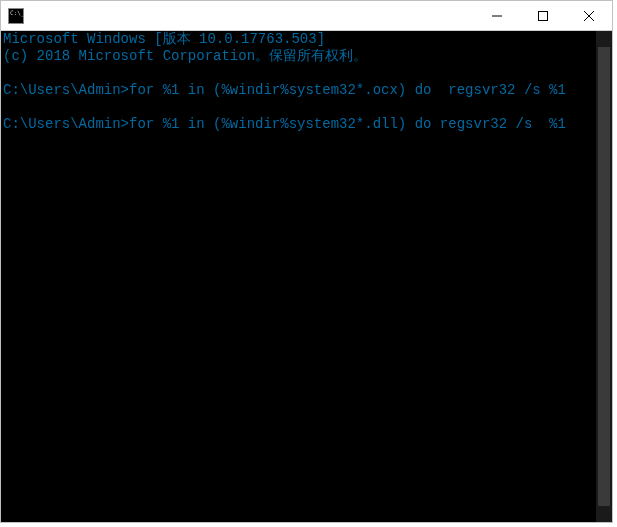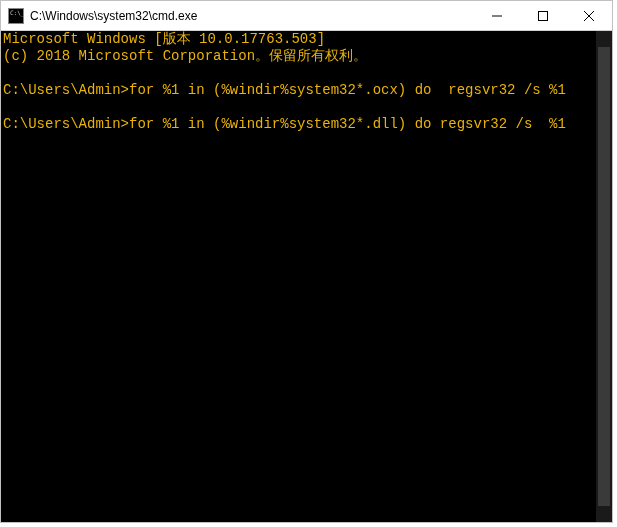--- a/index.html
+++ b/index.html
@@ -73,21 +73,21 @@
       color: #000000;
       background: transparent;
     }
     .win-btn svg {
       width: 10px;
       height: 10px;
     }
     .terminal {
       flex: 1 1 auto;
       background: #000000;
-      color: #eab308;
+      color: #0369a1;
       font-family: "NSimSun", "SimSun", Consolas, "Courier New", monospace;
       font-size: 14px;
       line-height: 17px;
       padding: 0 2px 20px 2px;
       overflow: hidden;
       position: relative;
     }
     .terminal-content {
       white-space: pre;
       word-break: break-all;
@@ -115,21 +115,20 @@
       height: 100%;
       background: #3a3a3a;
     }
   </style>
 </head>
 <body>
 
 <div class="window">
   <div class="titlebar">
     <span class="app-icon"></span>
-    <span class="title-text">C:\Windows\system32\cmd.exe</span>
     <span class="title-spacer"></span>
     <div class="win-controls">
       <div class="win-btn">
         <svg viewBox="0 0 10 10">
             <line x1="0" y1="5" x2="10" y2="5" stroke="#000" stroke-width="1"></line>
           </svg>
       </div>
       <div class="win-btn">
         <svg viewBox="0 0 10 10">
             <rect x="0.5" y="0.5" width="9" height="9" fill="none" stroke="#000" stroke-width="1"></rect>

